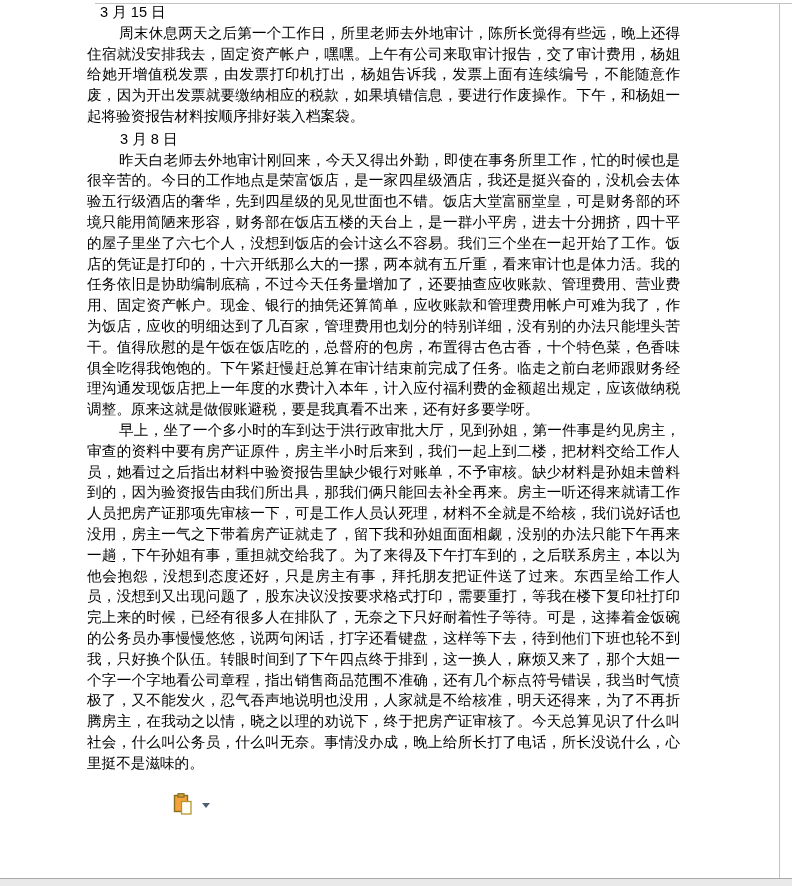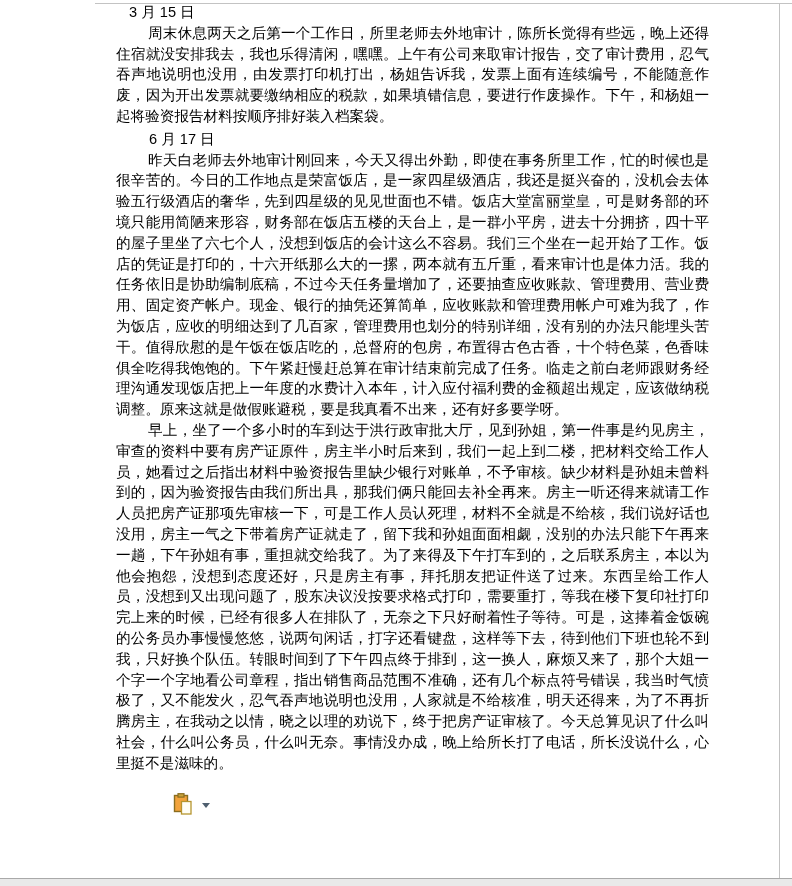--- a/index.html
+++ b/index.html
@@ -31,21 +31,21 @@
     position: absolute;
     left: 0; top: 878px;
     width: 792px; height: 8px;
     background: #e9e9e9;
     border-top: 1px solid #a9a9a9;
     box-sizing: border-box;
   }
   
   .content {
     position: absolute;
-    left: 116px; top: 2px;
+    left: 87px; top: 2px;
     width: 593px;
     color: #000000;
     font-size: 14.6px;
     line-height: 20.8px;
     text-align: justify;
     word-break: break-all;
   }
   .entry-date {
     margin: 0;
     font-weight: normal;
@@ -79,25 +79,25 @@
 <body>
 
 <div class="top-edge"></div>
 <div class="right-edge"></div>
 <div class="bottom-strip"></div>
 
 <div class="content">
 
   <div class="entry entry-0">
     <div class="entry-date">3 月 15 日</div>
-    <p class="entry-body">周末休息两天之后第一个工作日，所里老师去外地审计，陈所长觉得有些远，晚上还得住宿就没安排我去，我也乐得清闲，嘿嘿。上午有公司来取审计报告，交了审计费用，忍气吞声地说明也没用，由发票打印机打出，杨姐告诉我，发票上面有连续编号，不能随意作废，因为开出发票就要缴纳相应的税款，如果填错信息，要进行作废操作。下午，和杨姐一起将验资报告材料按顺序排好装入档案袋。</p>
+    <p class="entry-body">周末休息两天之后第一个工作日，所里老师去外地审计，陈所长觉得有些远，晚上还得住宿就没安排我去，固定资产帐户，嘿嘿。上午有公司来取审计报告，交了审计费用，杨姐给她开增值税发票，由发票打印机打出，杨姐告诉我，发票上面有连续编号，不能随意作废，因为开出发票就要缴纳相应的税款，如果填错信息，要进行作废操作。下午，和杨姐一起将验资报告材料按顺序排好装入档案袋。</p>
   </div>
 
   <div class="entry entry-1">
-    <div class="entry-date">6 月 17 日</div>
+    <div class="entry-date">3 月 8 日</div>
     <p class="entry-body">昨天白老师去外地审计刚回来，今天又得出外勤，即使在事务所里工作，忙的时候也是很辛苦的。今日的工作地点是荣富饭店，是一家四星级酒店，我还是挺兴奋的，没机会去体验五行级酒店的奢华，先到四星级的见见世面也不错。饭店大堂富丽堂皇，可是财务部的环境只能用简陋来形容，财务部在饭店五楼的天台上，是一群小平房，进去十分拥挤，四十平的屋子里坐了六七个人，没想到饭店的会计这么不容易。我们三个坐在一起开始了工作。饭店的凭证是打印的，十六开纸那么大的一摞，两本就有五斤重，看来审计也是体力活。我的任务依旧是协助编制底稿，不过今天任务量增加了，还要抽查应收账款、管理费用、营业费用、固定资产帐户。现金、银行的抽凭还算简单，应收账款和管理费用帐户可难为我了，作为饭店，应收的明细达到了几百家，管理费用也划分的特别详细，没有别的办法只能埋头苦干。值得欣慰的是午饭在饭店吃的，总督府的包房，布置得古色古香，十个特色菜，色香味俱全吃得我饱饱的。下午紧赶慢赶总算在审计结束前完成了任务。临走之前白老师跟财务经理沟通发现饭店把上一年度的水费计入本年，计入应付福利费的金额超出规定，应该做纳税调整。原来这就是做假账避税，要是我真看不出来，还有好多要学呀。</p>
   </div>
 
   <div class="entry entry-2">
     <p class="entry-body">早上，坐了一个多小时的车到达于洪行政审批大厅，见到孙姐，第一件事是约见房主，审查的资料中要有房产证原件，房主半小时后来到，我们一起上到二楼，把材料交给工作人员，她看过之后指出材料中验资报告里缺少银行对账单，不予审核。缺少材料是孙姐未曾料到的，因为验资报告由我们所出具，那我们俩只能回去补全再来。房主一听还得来就请工作人员把房产证那项先审核一下，可是工作人员认死理，材料不全就是不给核，我们说好话也没用，房主一气之下带着房产证就走了，留下我和孙姐面面相觑，没别的办法只能下午再来一趟，下午孙姐有事，重担就交给我了。为了来得及下午打车到的，之后联系房主，本以为他会抱怨，没想到态度还好，只是房主有事，拜托朋友把证件送了过来。东西呈给工作人员，没想到又出现问题了，股东决议没按要求格式打印，需要重打，等我在楼下复印社打印完上来的时候，已经有很多人在排队了，无奈之下只好耐着性子等待。可是，这捧着金饭碗的公务员办事慢慢悠悠，说两句闲话，打字还看键盘，这样等下去，待到他们下班也轮不到我，只好换个队伍。转眼时间到了下午四点终于排到，这一换人，麻烦又来了，那个大姐一个字一个字地看公司章程，指出销售商品范围不准确，还有几个标点符号错误，我当时气愤极了，又不能发火，忍气吞声地说明也没用，人家就是不给核准，明天还得来，为了不再折腾房主，在我动之以情，晓之以理的劝说下，终于把房产证审核了。今天总算见识了什么叫社会，什么叫公务员，什么叫无奈。事情没办成，晚上给所长打了电话，所长没说什么，心里挺不是滋味的。</p>
   </div>
 
 </div>
 
 <div class="paste-options">

